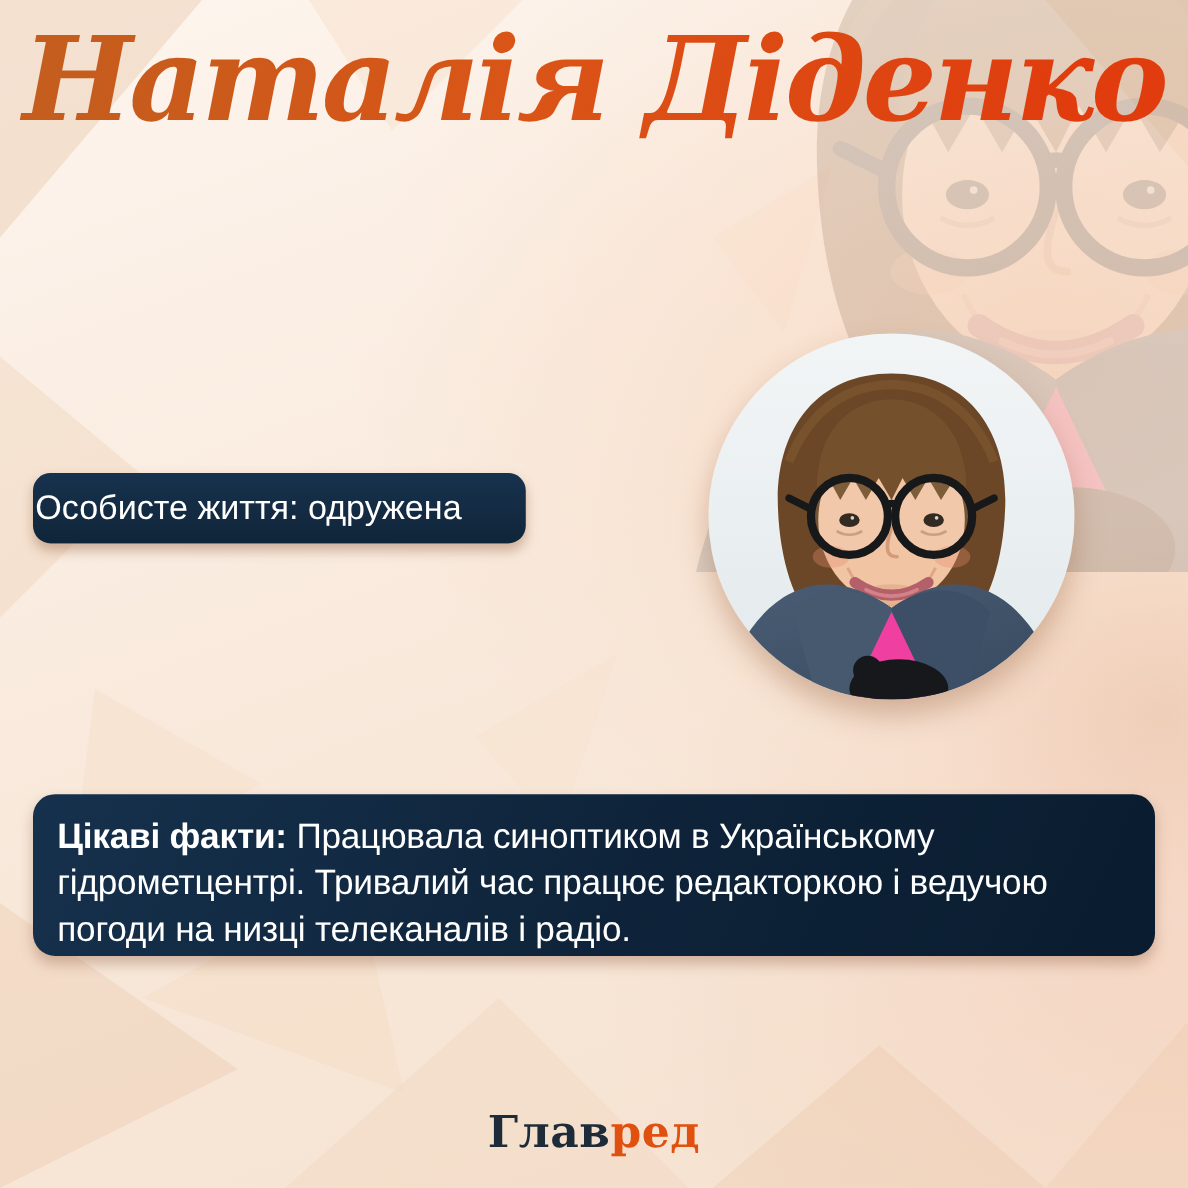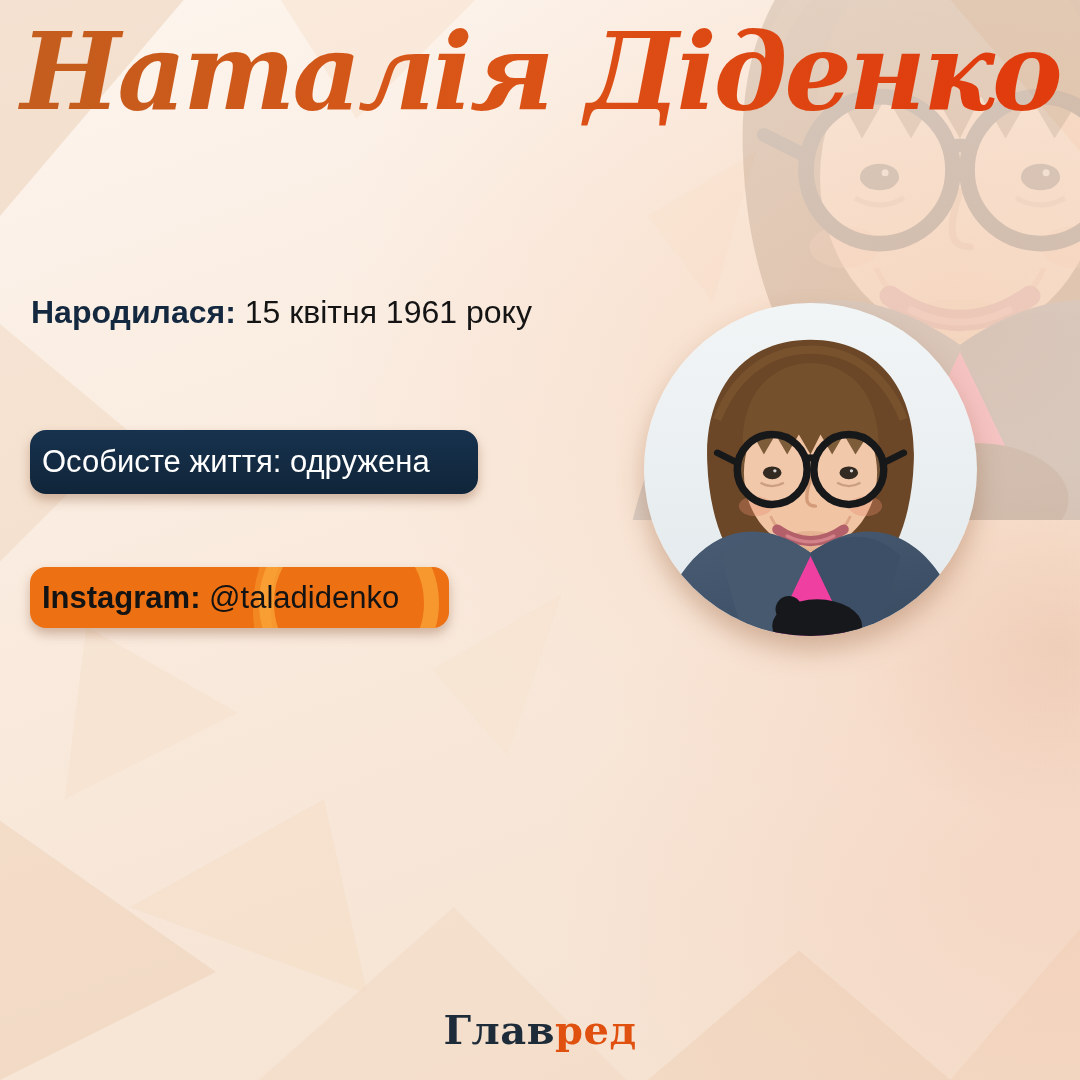--- a/index.html
+++ b/index.html
@@ -43,21 +43,21 @@
     position:absolute;top:166px;left:0;width:100%;margin:0;text-align:center;
     font-weight:bold;font-size:32px;letter-spacing:-.3px;color:#0c0c0c;
   }
   
   .birth{position:absolute;left:31px;top:294px;margin:0;font-size:32px;}
   .birth-label{font-weight:bold;color:#14293f;}
   .birth-value{color:#141414;}
   
   .pill{
     position:absolute;display:flex;align-items:center;box-sizing:border-box;
-    border-radius:16px;padding-left:12px;
+    border-radius:16px;padding-left:2px;
     box-shadow:0 6px 11px rgba(156,108,80,.45);
   }
   .pill-personal{
     left:30px;top:430px;width:448px;height:64px;
     background:linear-gradient(180deg,#17324e,#102539);
     color:#fff;font-size:31px;
   }
   .pill-instagram{
     left:30px;top:567px;width:419px;height:61px;
     background:#ed7013;color:#131313;font-size:31px;overflow:hidden;
@@ -173,36 +173,32 @@
     <i class="tri t12"></i>
     <div class="warm"></div>
   </div>
 
   <svg class="faded-portrait" viewBox="0 0 200 200" xmlns="http://www.w3.org/2000/svg" xmlns:xlink="http://www.w3.org/1999/xlink" aria-hidden="true">
     <use href="#portrait-core" xlink:href="#portrait-core"></use>
   </svg>
 
   <h1 class="title">Наталія Діденко</h1>
 
-  <p class="birth">
-    <span class="birth-label">Народилася:</span>
-    <span class="birth-value">15 квітня 1961 року</span>
-  </p>
 
   <div class="pill pill-personal">
     <span>Особисте життя: одружена</span>
   </div>
 
-  <div class="pill pill-instagram">
-    <i class="ring ring1"></i>
-    <i class="ring ring2"></i>
-    <span class="ig-label">Instagram:</span>&nbsp;
-    <span class="ig-value">@taladidenko</span>
-  </div>
-
+
+  <div class="facts">
+    <p class="facts-p">
+      <span class="facts-label">Цікаві факти:</span>
+      <span class="facts-text">Працювала синоптиком в Українському гідрометцентрі. Тривалий час працює редакторкою і ведучою погоди на низці телеканалів і радіо.</span>
+    </p>
+  </div>
 
   <div class="photo">
     <svg class="avatar-svg" viewBox="0 0 200 200" xmlns="http://www.w3.org/2000/svg" xmlns:xlink="http://www.w3.org/1999/xlink">
       <use href="#portrait" xlink:href="#portrait"></use>
     </svg>
   </div>
 
   <div class="logo"><span class="logo-dark">Глав</span><span class="logo-orange">ред</span></div>
 
 </div>

